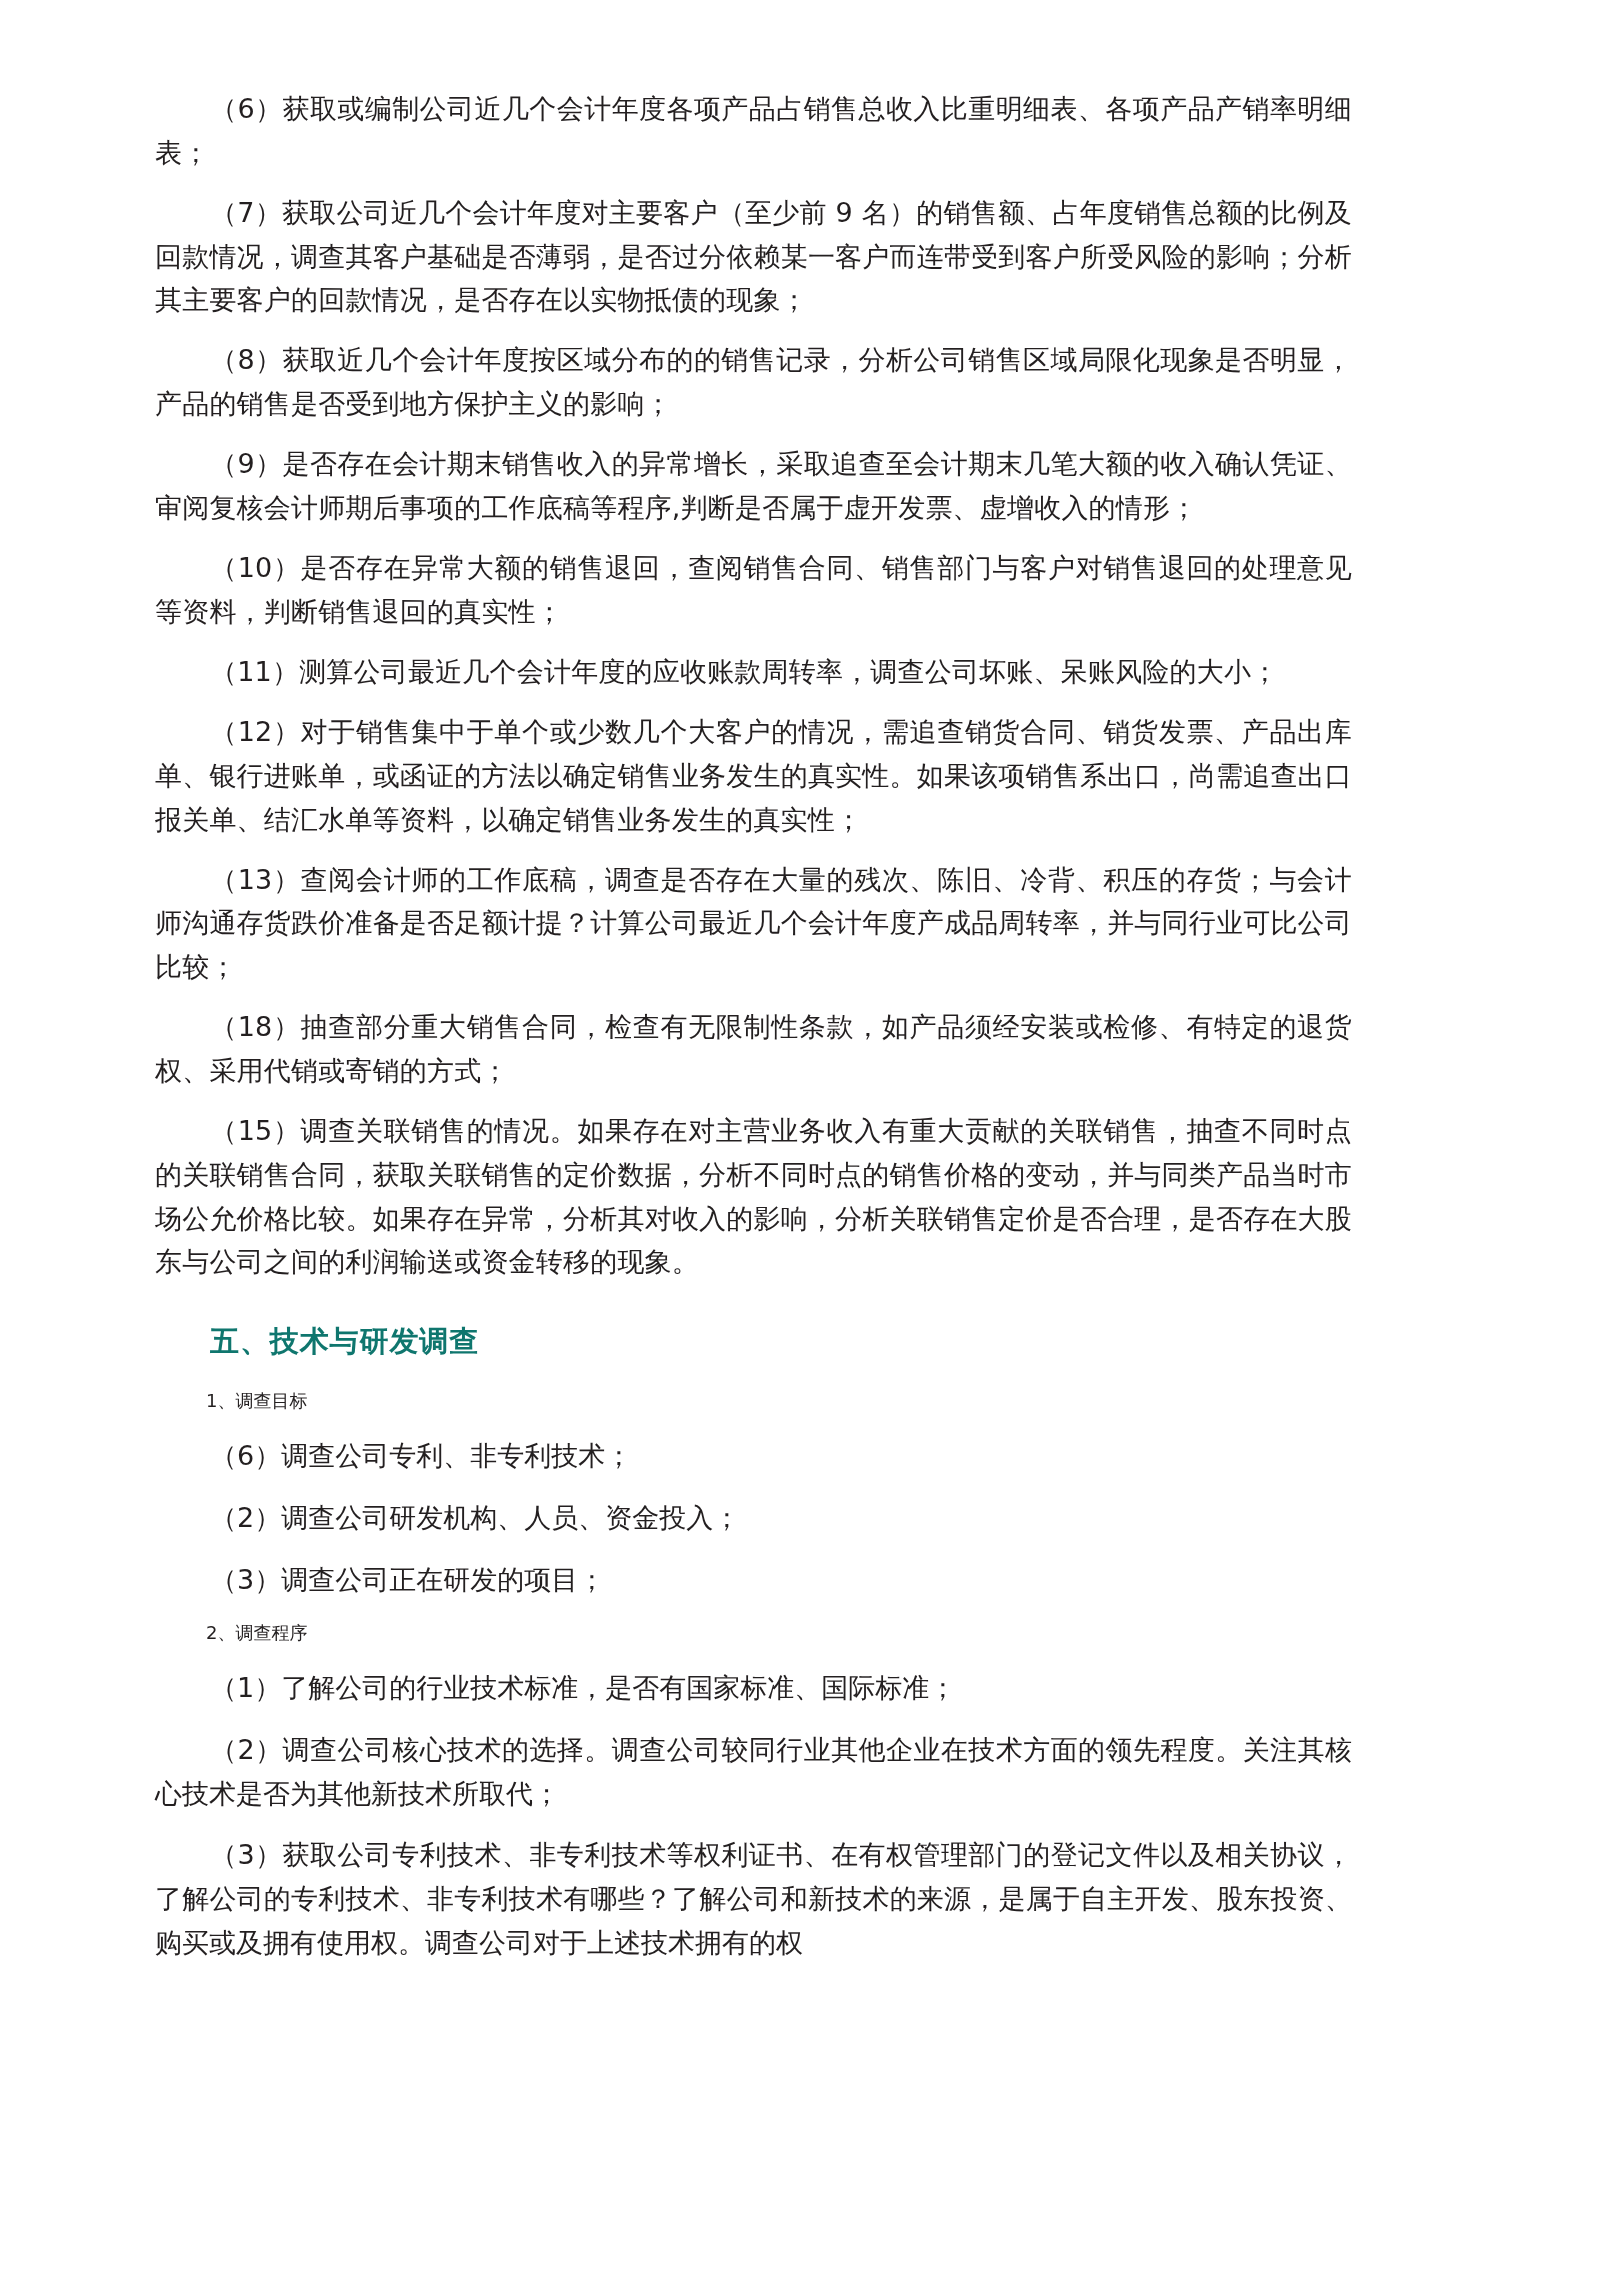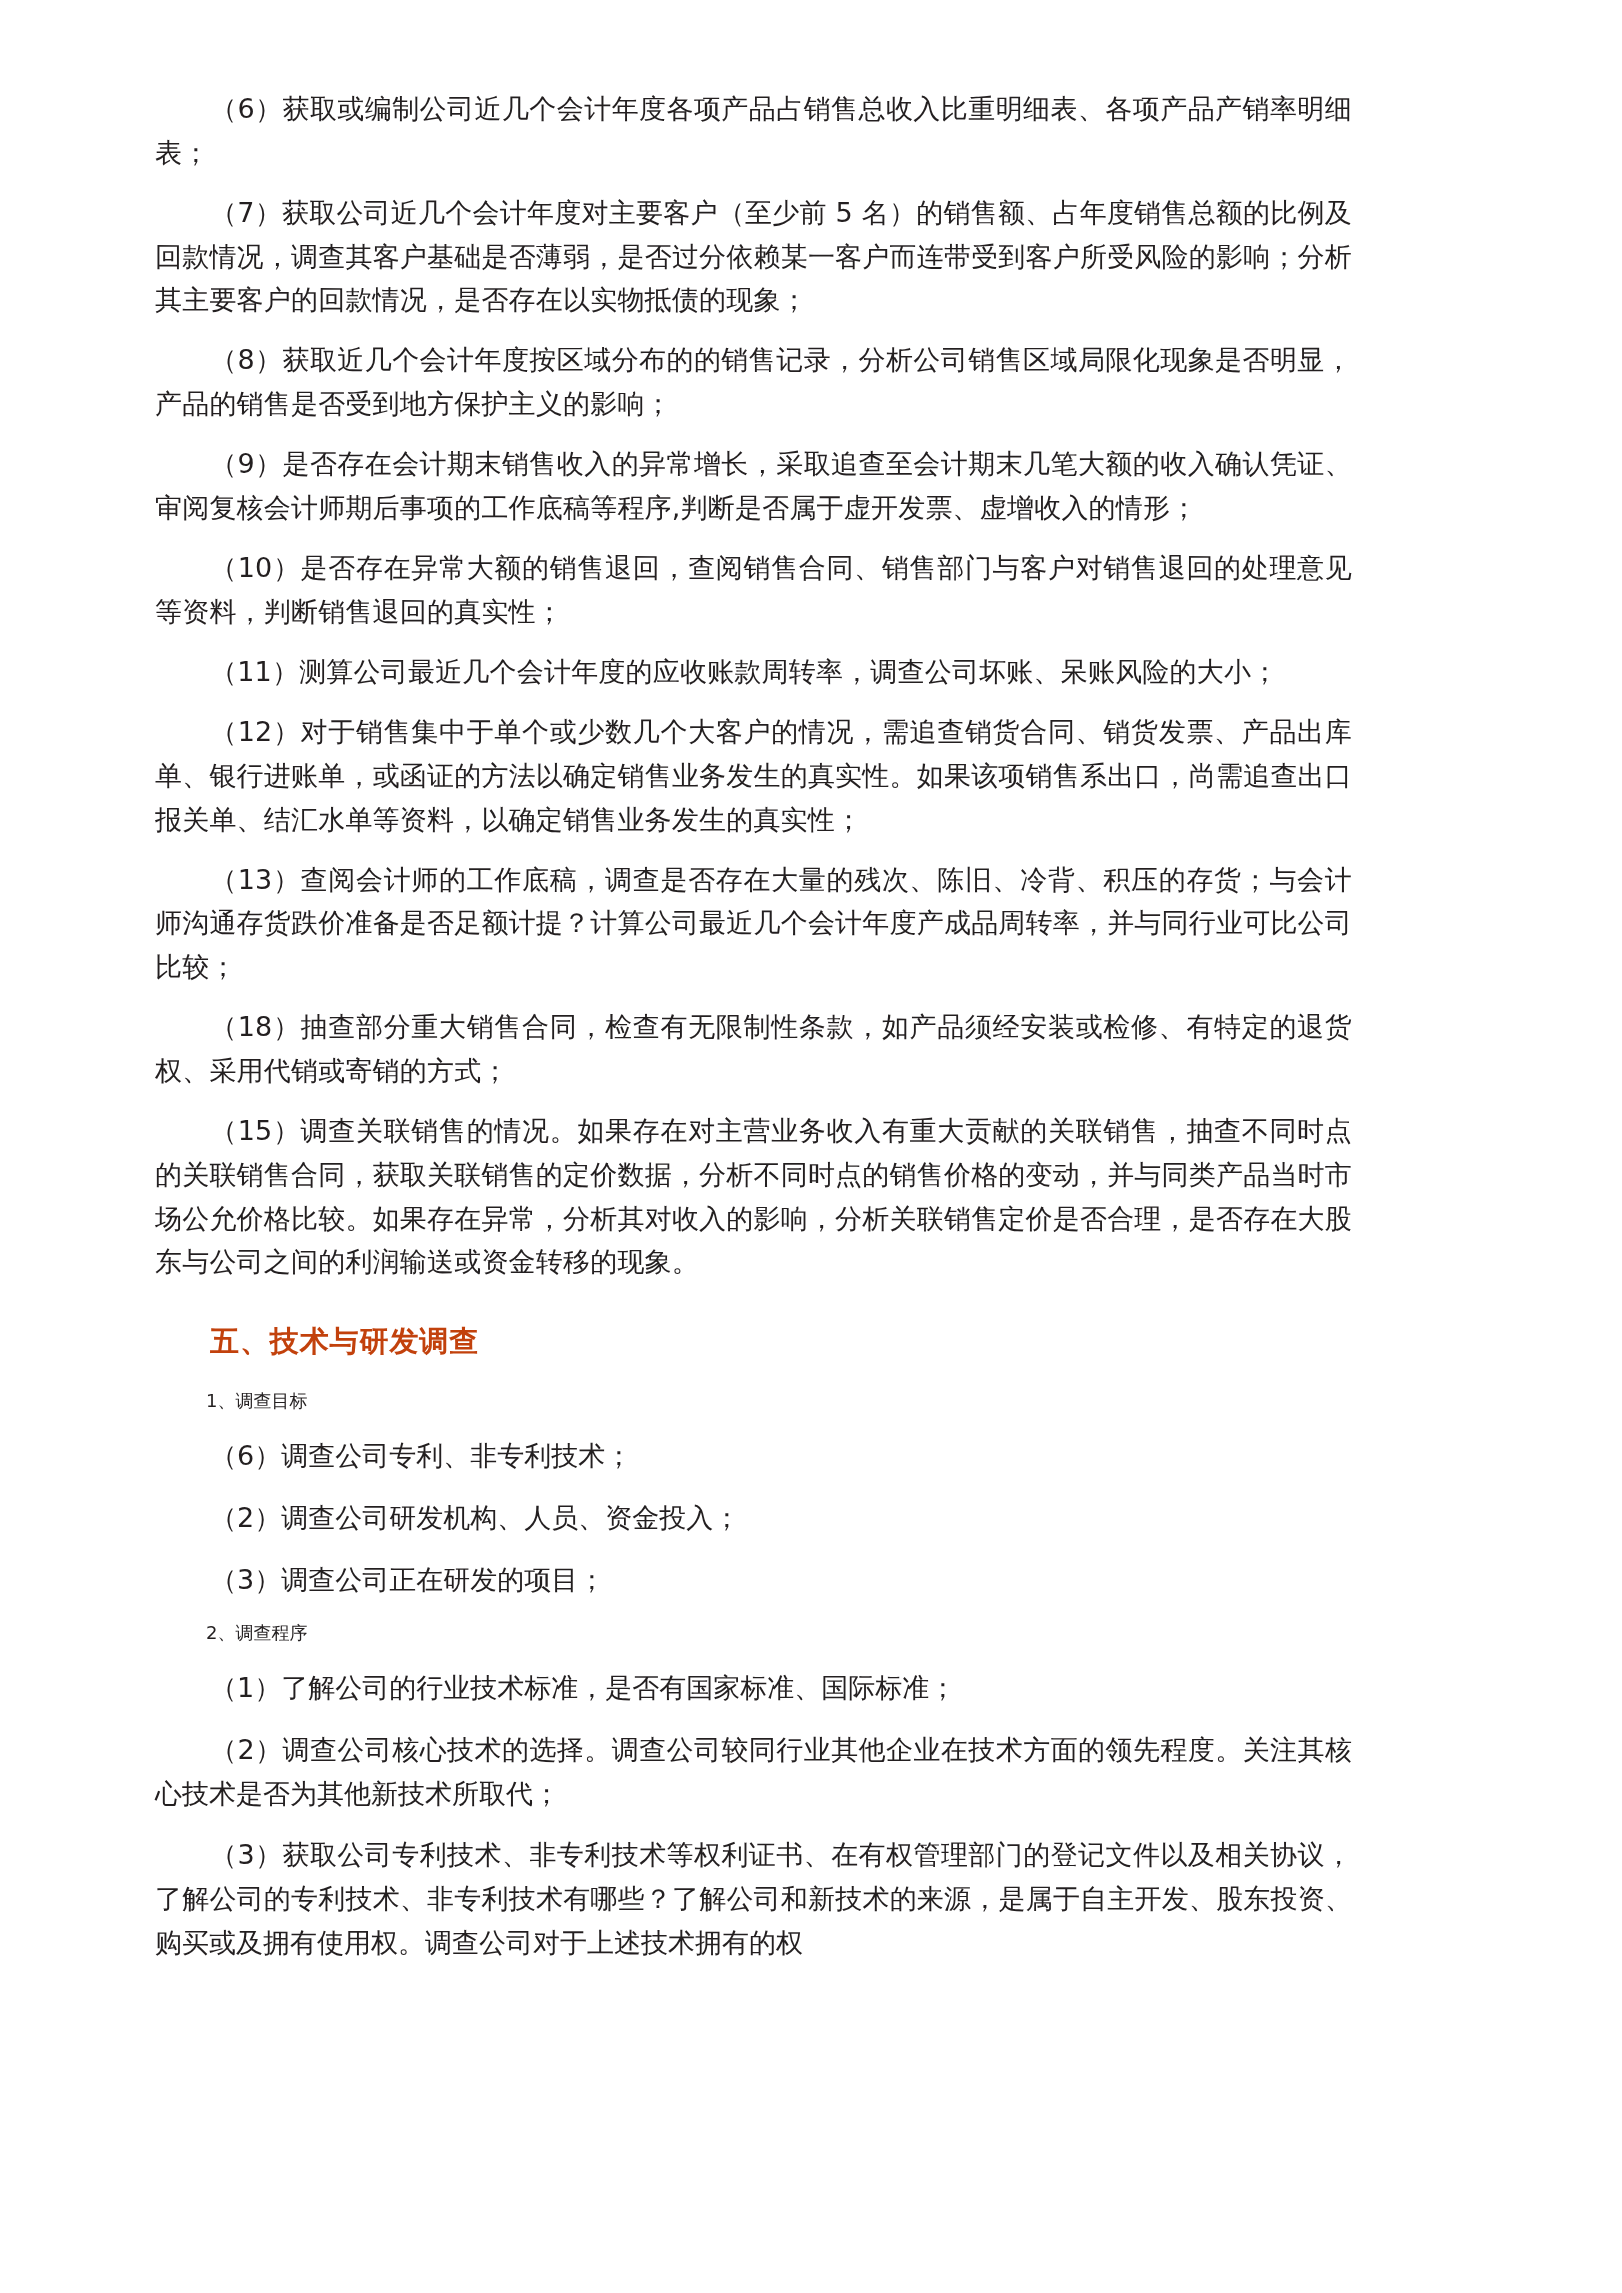--- a/index.html
+++ b/index.html
@@ -27,21 +27,21 @@
     text-align: justify;
     text-justify: inter-ideograph;
     margin: 0 0 16.4px 0;
     text-indent: 55px;
     letter-spacing: 0.2px;
     color: #231f20;
   }
   .section-heading {
     font-size: 29px;
     font-weight: bold;
-    color: #c2410c;
+    color: #0f766e;
     margin: 36px 0 23.6px 0;
     text-indent: 55px;
     letter-spacing: 0.9px;
     line-height: 1.5;
   }
   .sub-heading {
     font-size: 18px;
     margin: 0 0 18px 0;
     text-indent: 51px;
     line-height: 1.6;
@@ -56,21 +56,21 @@
     text-justify: inter-ideograph;
     color: #231f20;
   }
 </style>
 </head>
 <body>
 
 <div class="page">
 
   <p class="body-p">（6）获取或编制公司近几个会计年度各项产品占销售总收入比重明细表、各项产品产销率明细表；</p>
-  <p class="body-p">（7）获取公司近几个会计年度对主要客户（至少前 5 名）的销售额、占年度销售总额的比例及回款情况，调查其客户基础是否薄弱，是否过分依赖某一客户而连带受到客户所受风险的影响；分析其主要客户的回款情况，是否存在以实物抵债的现象；</p>
+  <p class="body-p">（7）获取公司近几个会计年度对主要客户（至少前 9 名）的销售额、占年度销售总额的比例及回款情况，调查其客户基础是否薄弱，是否过分依赖某一客户而连带受到客户所受风险的影响；分析其主要客户的回款情况，是否存在以实物抵债的现象；</p>
   <p class="body-p">（8）获取近几个会计年度按区域分布的的销售记录，分析公司销售区域局限化现象是否明显，产品的销售是否受到地方保护主义的影响；</p>
   <p class="body-p">（9）是否存在会计期末销售收入的异常增长，采取追查至会计期末几笔大额的收入确认凭证、审阅复核会计师期后事项的工作底稿等程序,判断是否属于虚开发票、虚增收入的情形；</p>
   <p class="body-p">（10）是否存在异常大额的销售退回，查阅销售合同、销售部门与客户对销售退回的处理意见等资料，判断销售退回的真实性；</p>
   <p class="body-p">（11）测算公司最近几个会计年度的应收账款周转率，调查公司坏账、呆账风险的大小；</p>
   <p class="body-p">（12）对于销售集中于单个或少数几个大客户的情况，需追查销货合同、销货发票、产品出库单、银行进账单，或函证的方法以确定销售业务发生的真实性。如果该项销售系出口，尚需追查出口报关单、结汇水单等资料，以确定销售业务发生的真实性；</p>
   <p class="body-p">（13）查阅会计师的工作底稿，调查是否存在大量的残次、陈旧、冷背、积压的存货；与会计师沟通存货跌价准备是否足额计提？计算公司最近几个会计年度产成品周转率，并与同行业可比公司比较；</p>
   <p class="body-p">（18）抽查部分重大销售合同，检查有无限制性条款，如产品须经安装或检修、有特定的退货权、采用代销或寄销的方式；</p>
   <p class="body-p">（15）调查关联销售的情况。如果存在对主营业务收入有重大贡献的关联销售，抽查不同时点的关联销售合同，获取关联销售的定价数据，分析不同时点的销售价格的变动，并与同类产品当时市场公允价格比较。如果存在异常，分析其对收入的影响，分析关联销售定价是否合理，是否存在大股东与公司之间的利润输送或资金转移的现象。</p>
 
   <h2 class="section-heading">五、技术与研发调查</h2>

